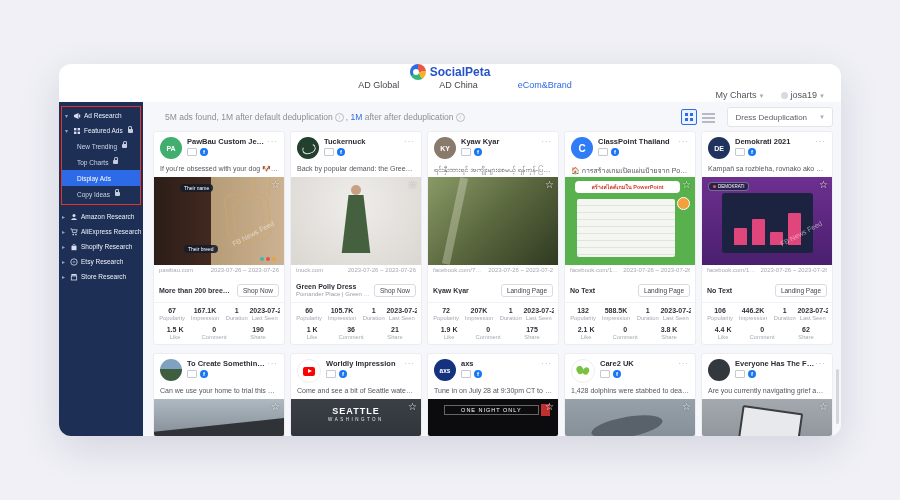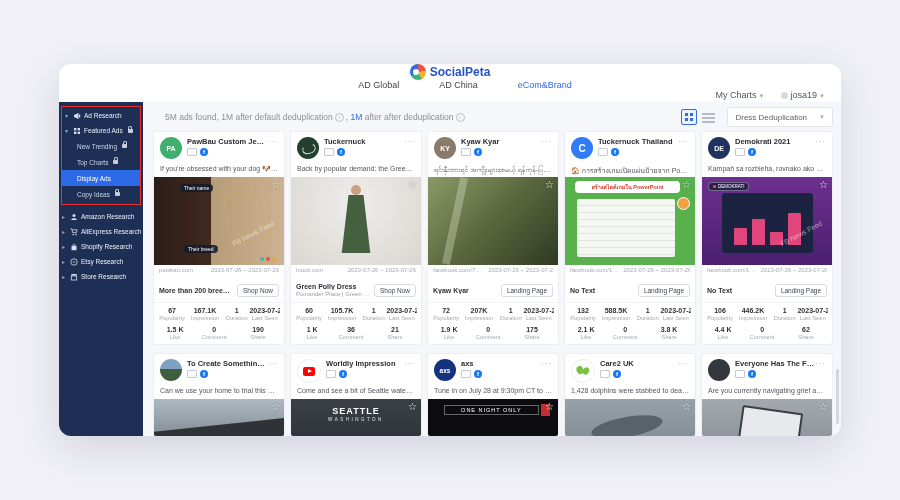--- a/index.html
+++ b/index.html
@@ -485,21 +485,21 @@
                 </div>
             </div>
           </div>
 
           <div class="card">
             <div class="card-head">
               <div class="avatar av4">
                   <span>C</span>
                 </div>
               <div class="head-mid">
-                <div class="adv-name">Tuckernuck Thailand</div>
+                <div class="adv-name">ClassPoint Thailand</div>
                 <div class="head-icons">
                     <span class="scr"></span>
                     <span class="fb">f</span>
                   </div>
               </div>
               <span class="more">···</span>
             </div>
             <div class="ad-text">🏠 การสร้างเกมเปิดแผ่นป้ายจาก PowerPoint ง่า...</div>
             <div class="ad-image art4">
               <span class="banner">สร้างสไลด์เกมใน PowerPoint</span>

